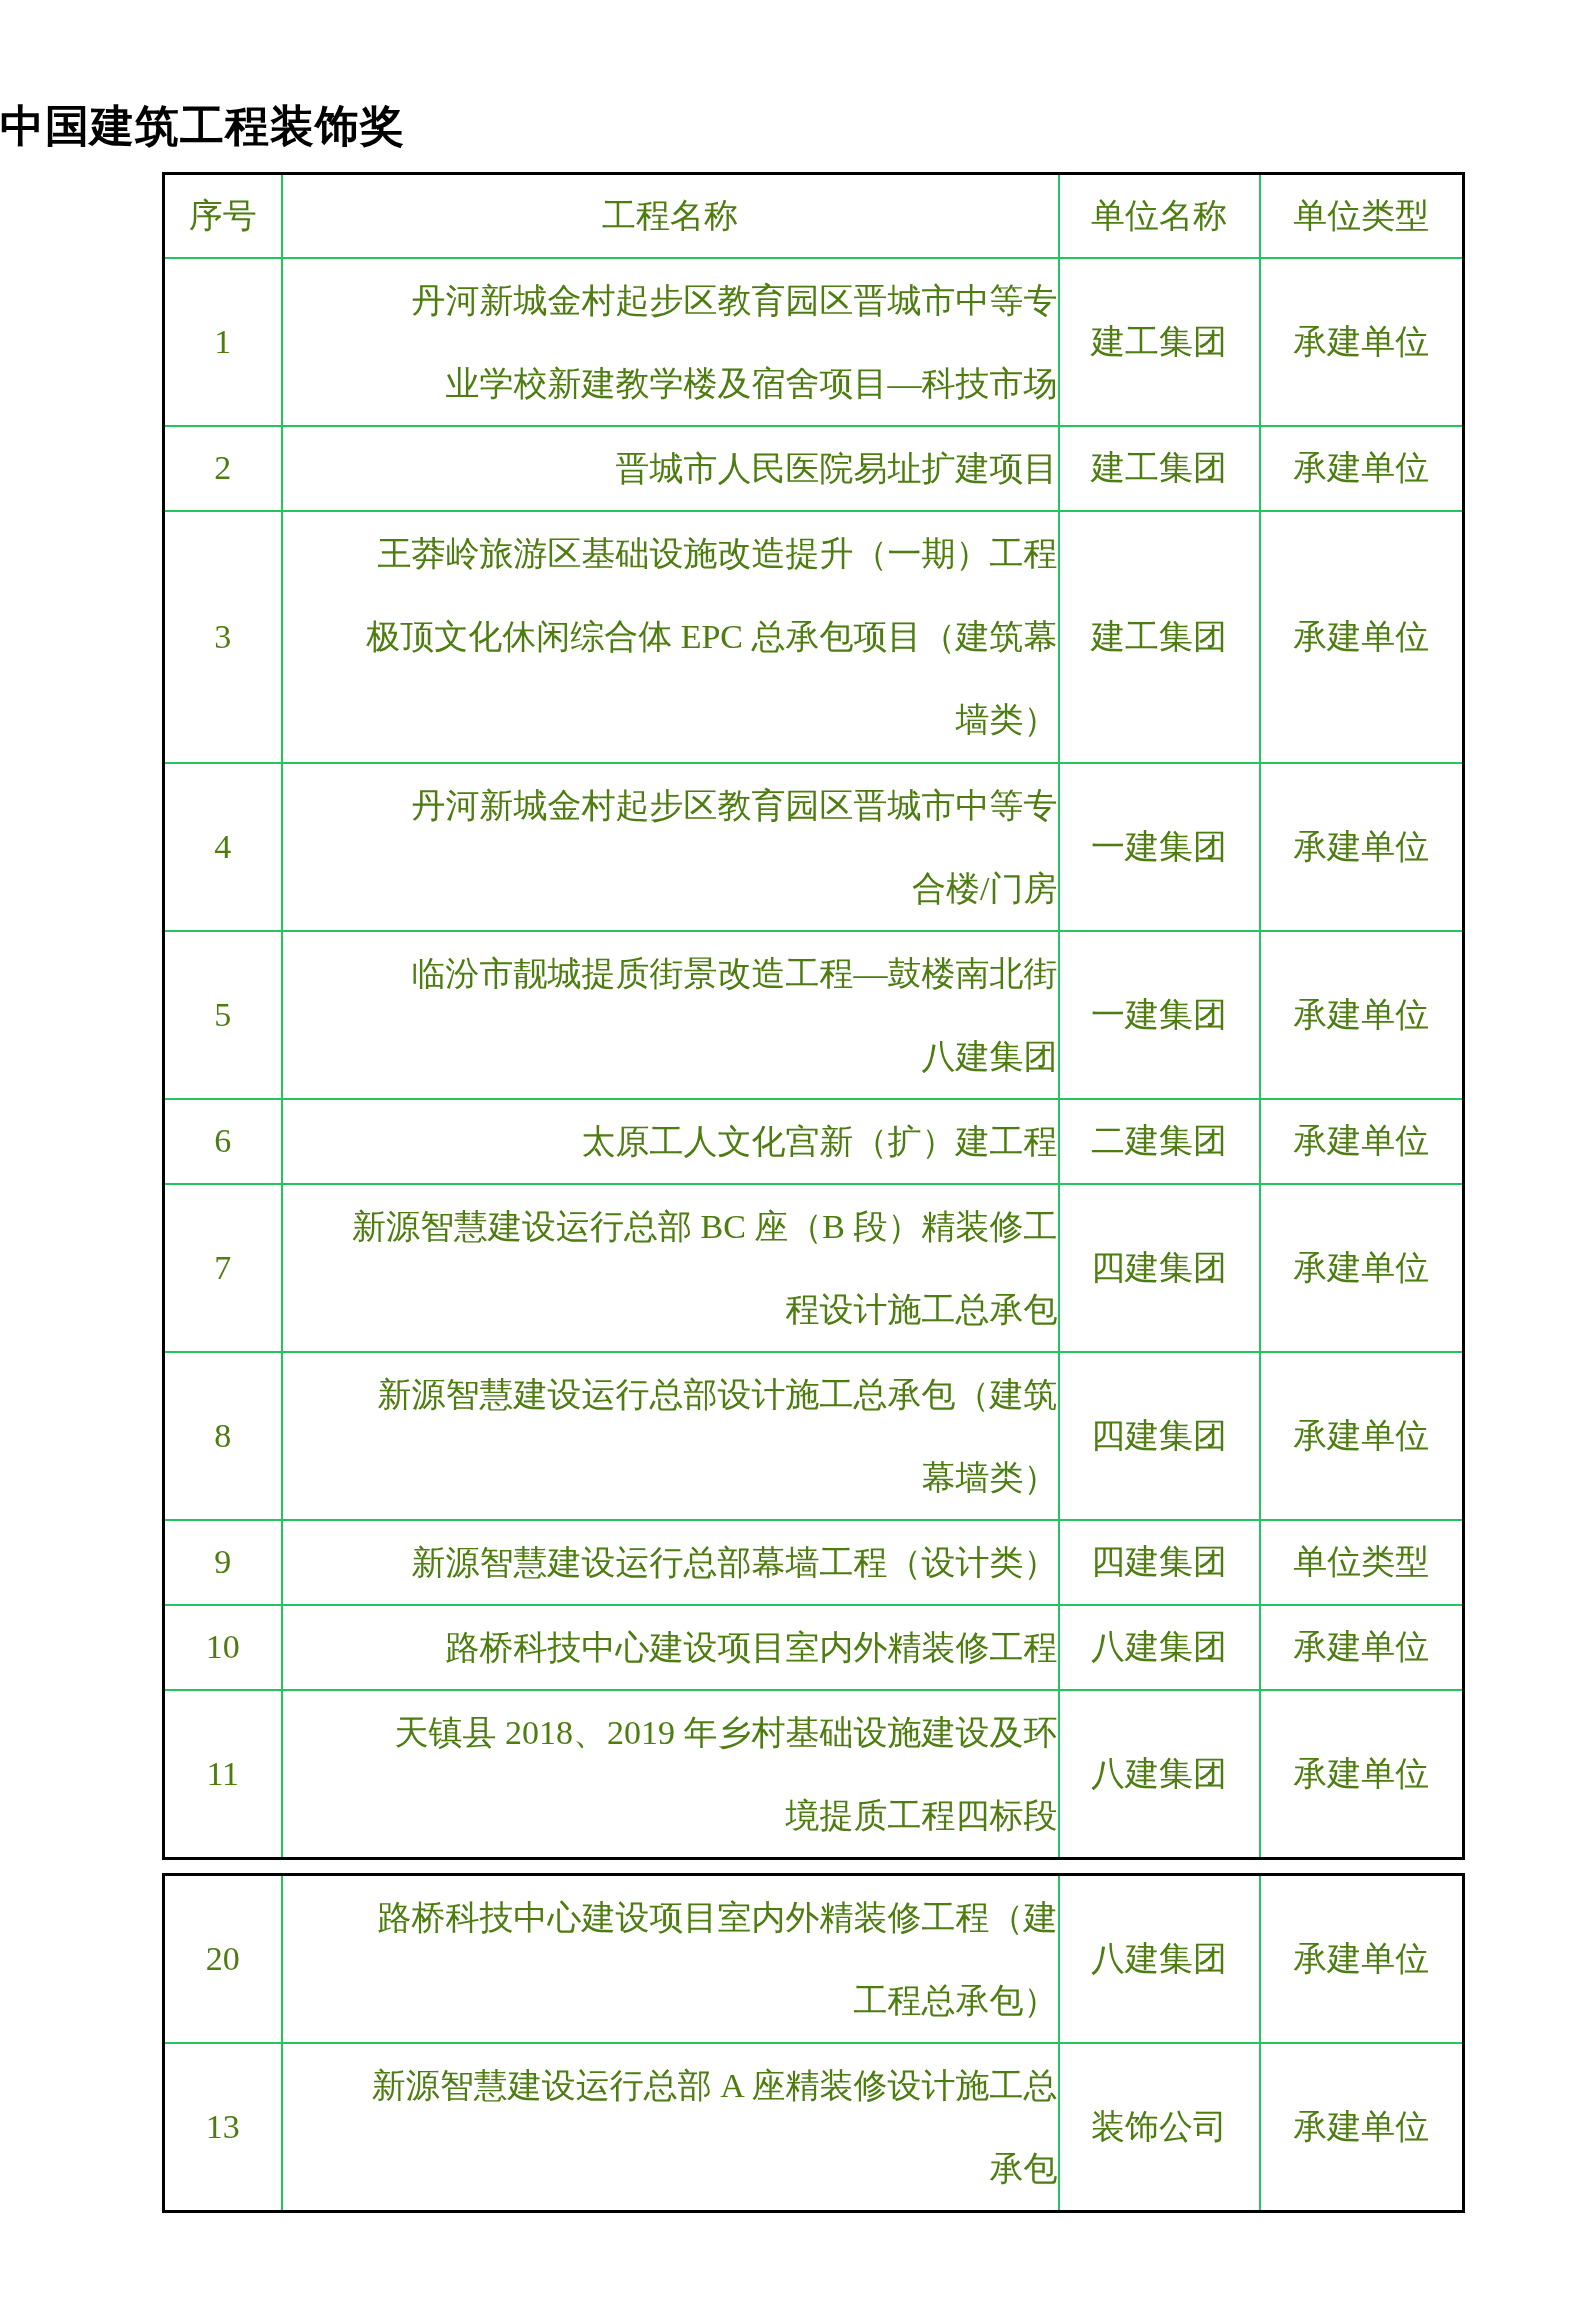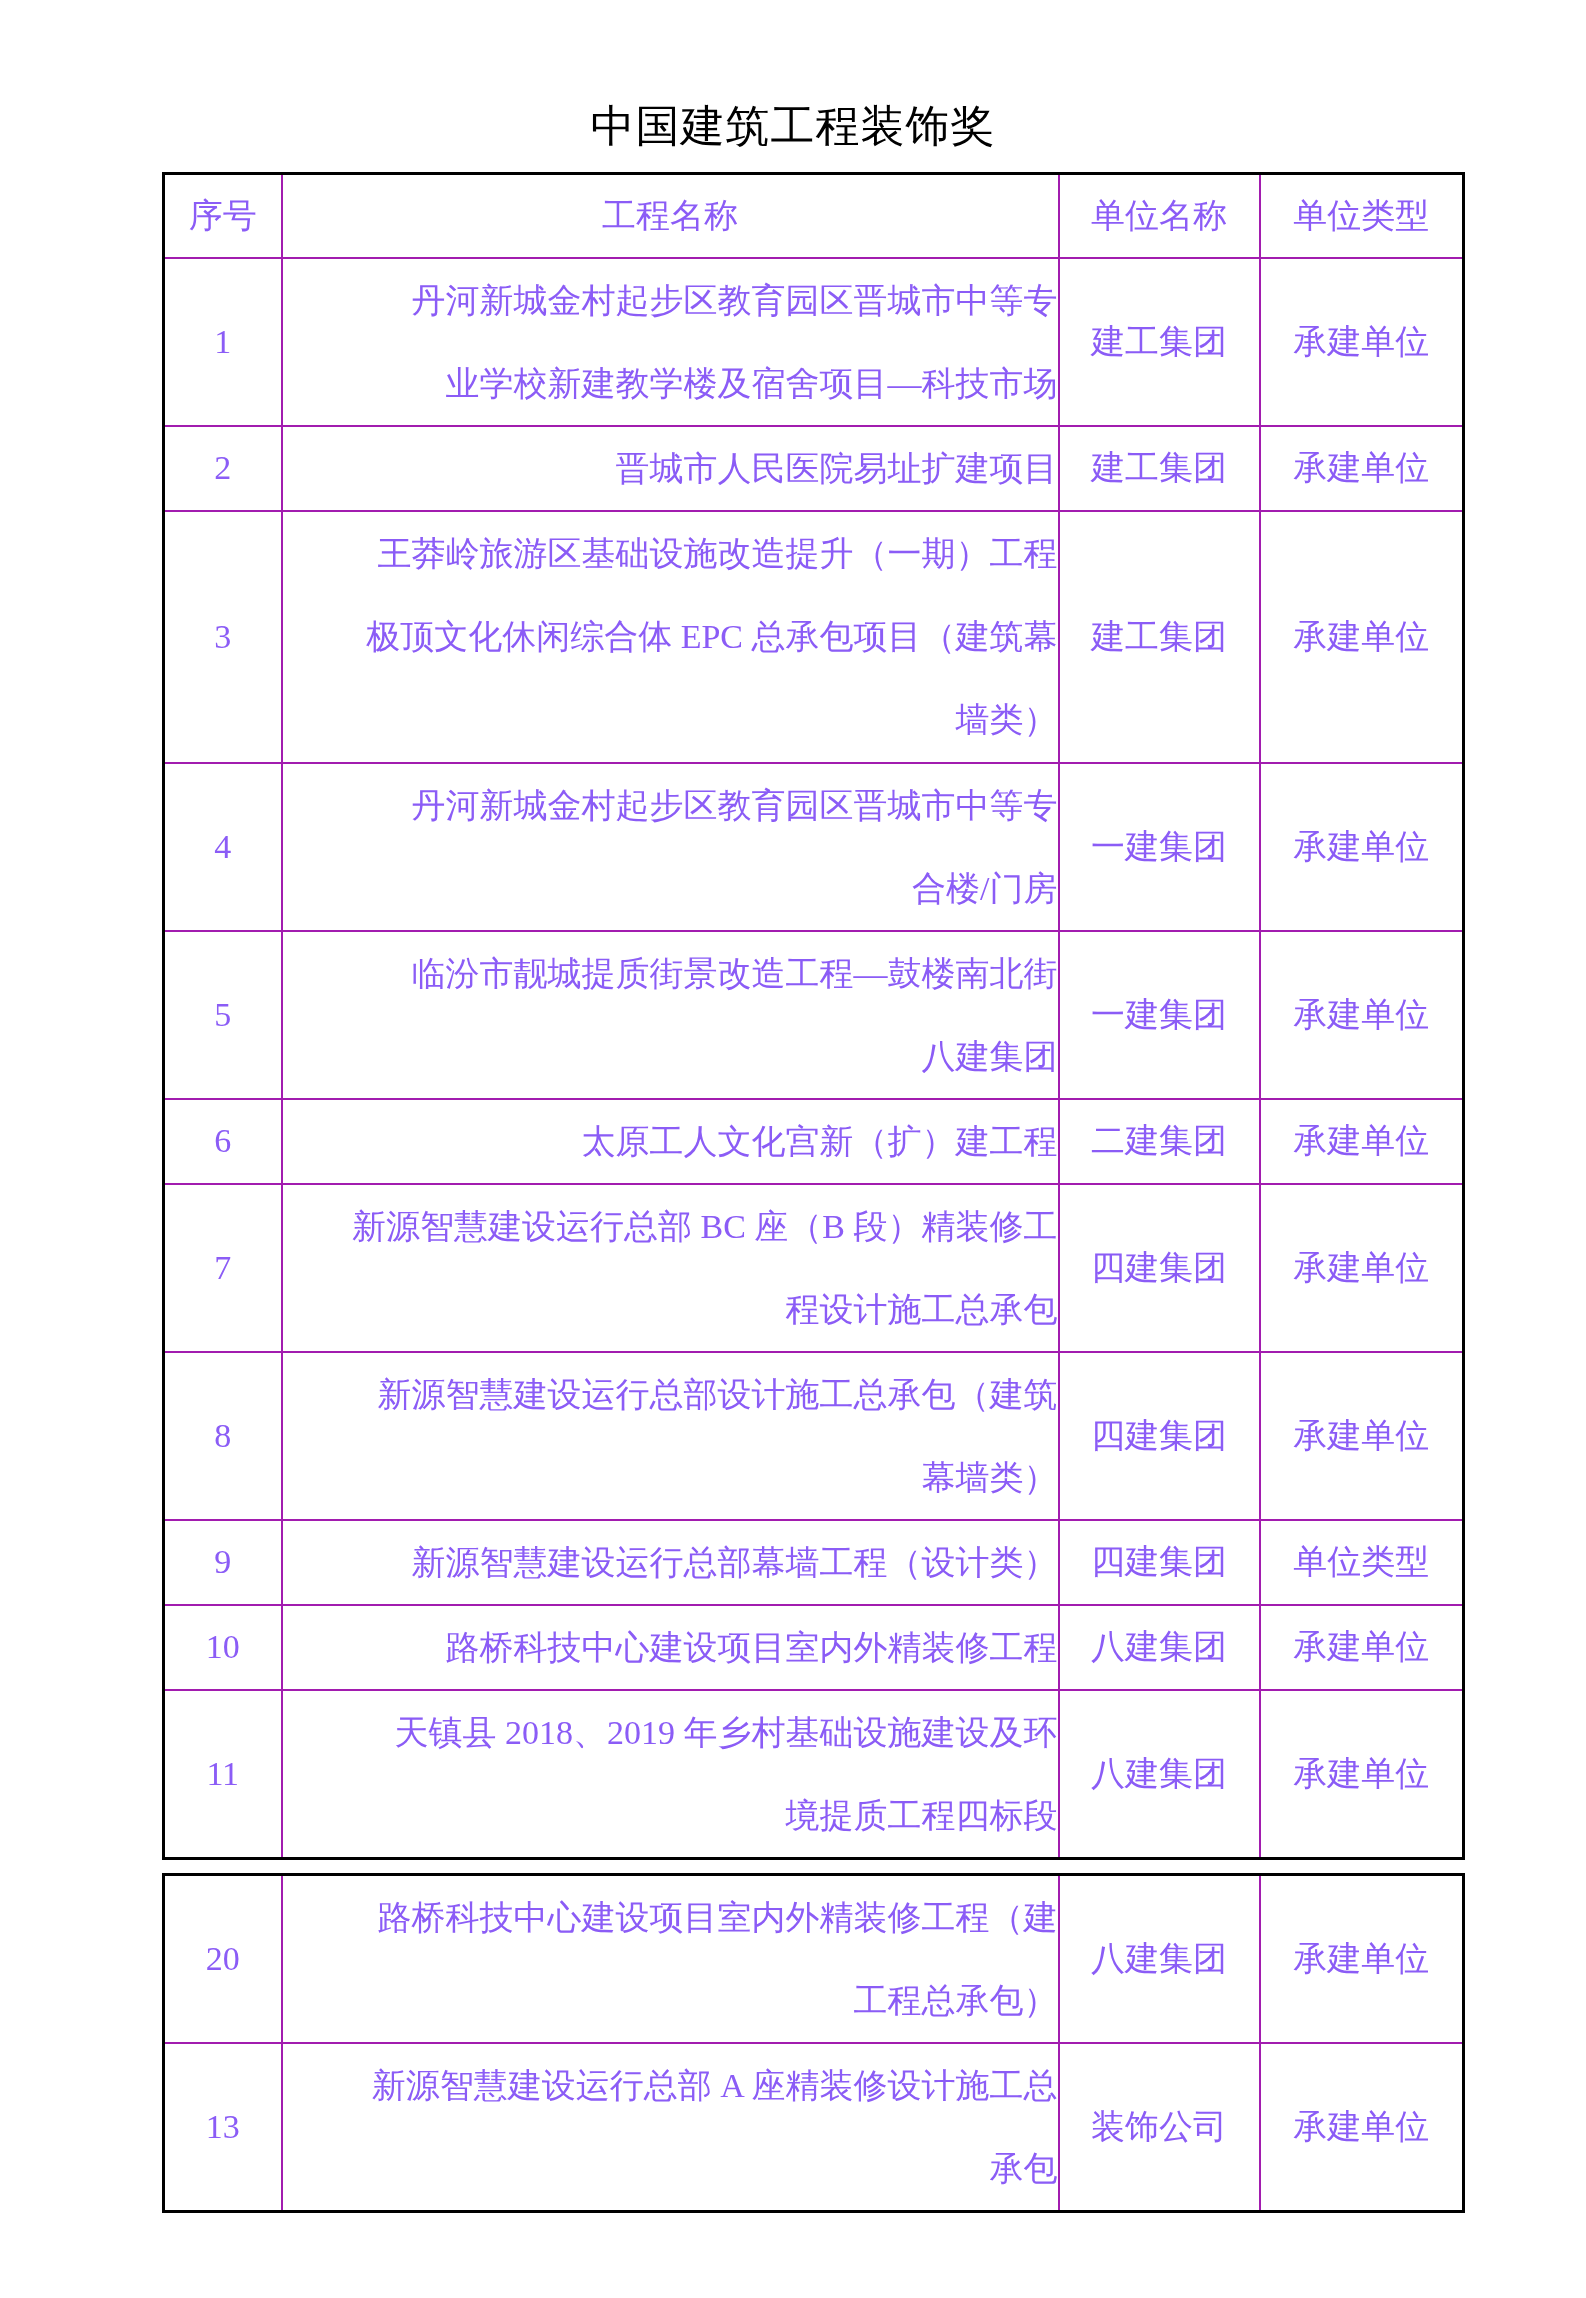--- a/index.html
+++ b/index.html
@@ -13,44 +13,43 @@
     color: #000000;
     font-family: "Liberation Serif", "DejaVu Serif", serif;
     position: relative;
     overflow: hidden;
   }
   .doc-title {
     margin: 0;
     padding-top: 100px;
     height: 52px;
     line-height: 52px;
-    text-align: center;
     font-family: "DejaVu Sans", "Liberation Sans", sans-serif;
-    font-weight: normal;
+    font-weight: bold;
     font-size: 44px;
     letter-spacing: 1px;
     color: #000000;
   }
   table.awards {
     border-collapse: collapse;
     table-layout: fixed;
     width: 1300px;
     margin-left: 162px;
     border: 3px solid #000000;
   }
   table.awards-part-1 { margin-top: 20px; }
   table.awards-part-2 { margin-top: 13px; }
   .awards th, .awards td {
-    border: 2px solid #a21caf;
+    border: 2px solid #22c55e;
     padding: 0;
     text-align: center;
     vertical-align: middle;
     font-size: 34px;
     font-weight: normal;
-    color: #8b5cf6;
+    color: #4d7c0f;
     overflow: hidden;
   }
   .awards thead tr { height: 84px; }
   .awards th { font-weight: normal; }
   .col-no   { width: 118px; }
   .col-name { width: 777px; }
   .col-unit { width: 201px; }
   .col-type { width: 204px; }
   .name-line {
     line-height: 83px;

